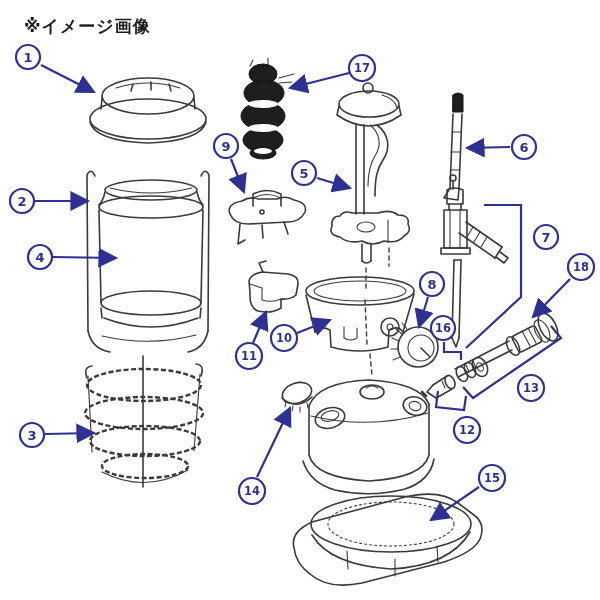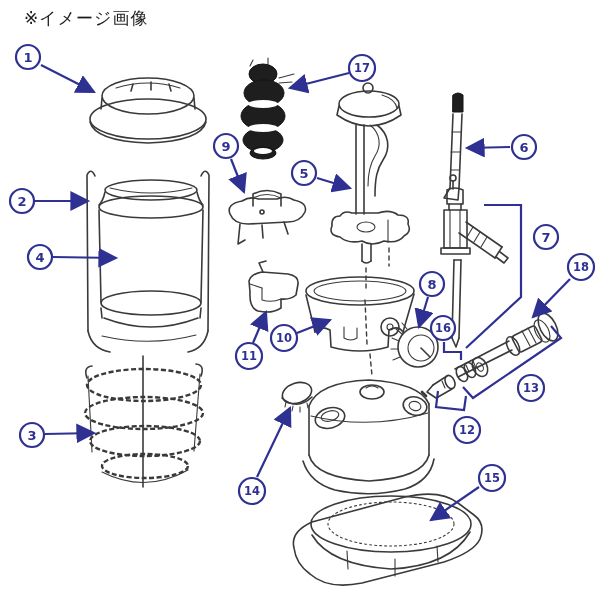--- a/index.html
+++ b/index.html
@@ -6,21 +6,21 @@
     --callout:#2e3192;
     --line:#3a3a3a;
     --bg:#ffffff;
   }
   html,body{margin:0;padding:0;}
   .canvas{
     position:relative;width:600px;height:600px;background:var(--bg);
     font-family:"DejaVu Sans","Liberation Sans",sans-serif;overflow:hidden;
   }
   .notice{
-    position:absolute;top:7px;left:24px;font-size:17px;font-weight:normal;
+    position:absolute;top:15px;left:24px;font-size:17px;font-weight:bold;
     color:#1c1c1c;letter-spacing:1px;
   }
   svg{position:absolute;left:0;top:0;}
   .art{stroke:var(--line);fill:none;stroke-width:1.6;stroke-linecap:round;stroke-linejoin:round;}
   .art-thin{stroke:var(--line);fill:none;stroke-width:1.1;stroke-linecap:round;}
   .rope{stroke:var(--line);fill:none;stroke-width:2.4;stroke-dasharray:5 2.5;}
   .dark{fill:#1e1e1e;stroke:#141414;stroke-width:1;}
   .hl{fill:#ffffff;stroke:none;}
   .dash{stroke:var(--line);fill:none;stroke-width:1.4;stroke-dasharray:4 4;}
   .callout-line{stroke:var(--callout);fill:none;stroke-width:2.2;}

